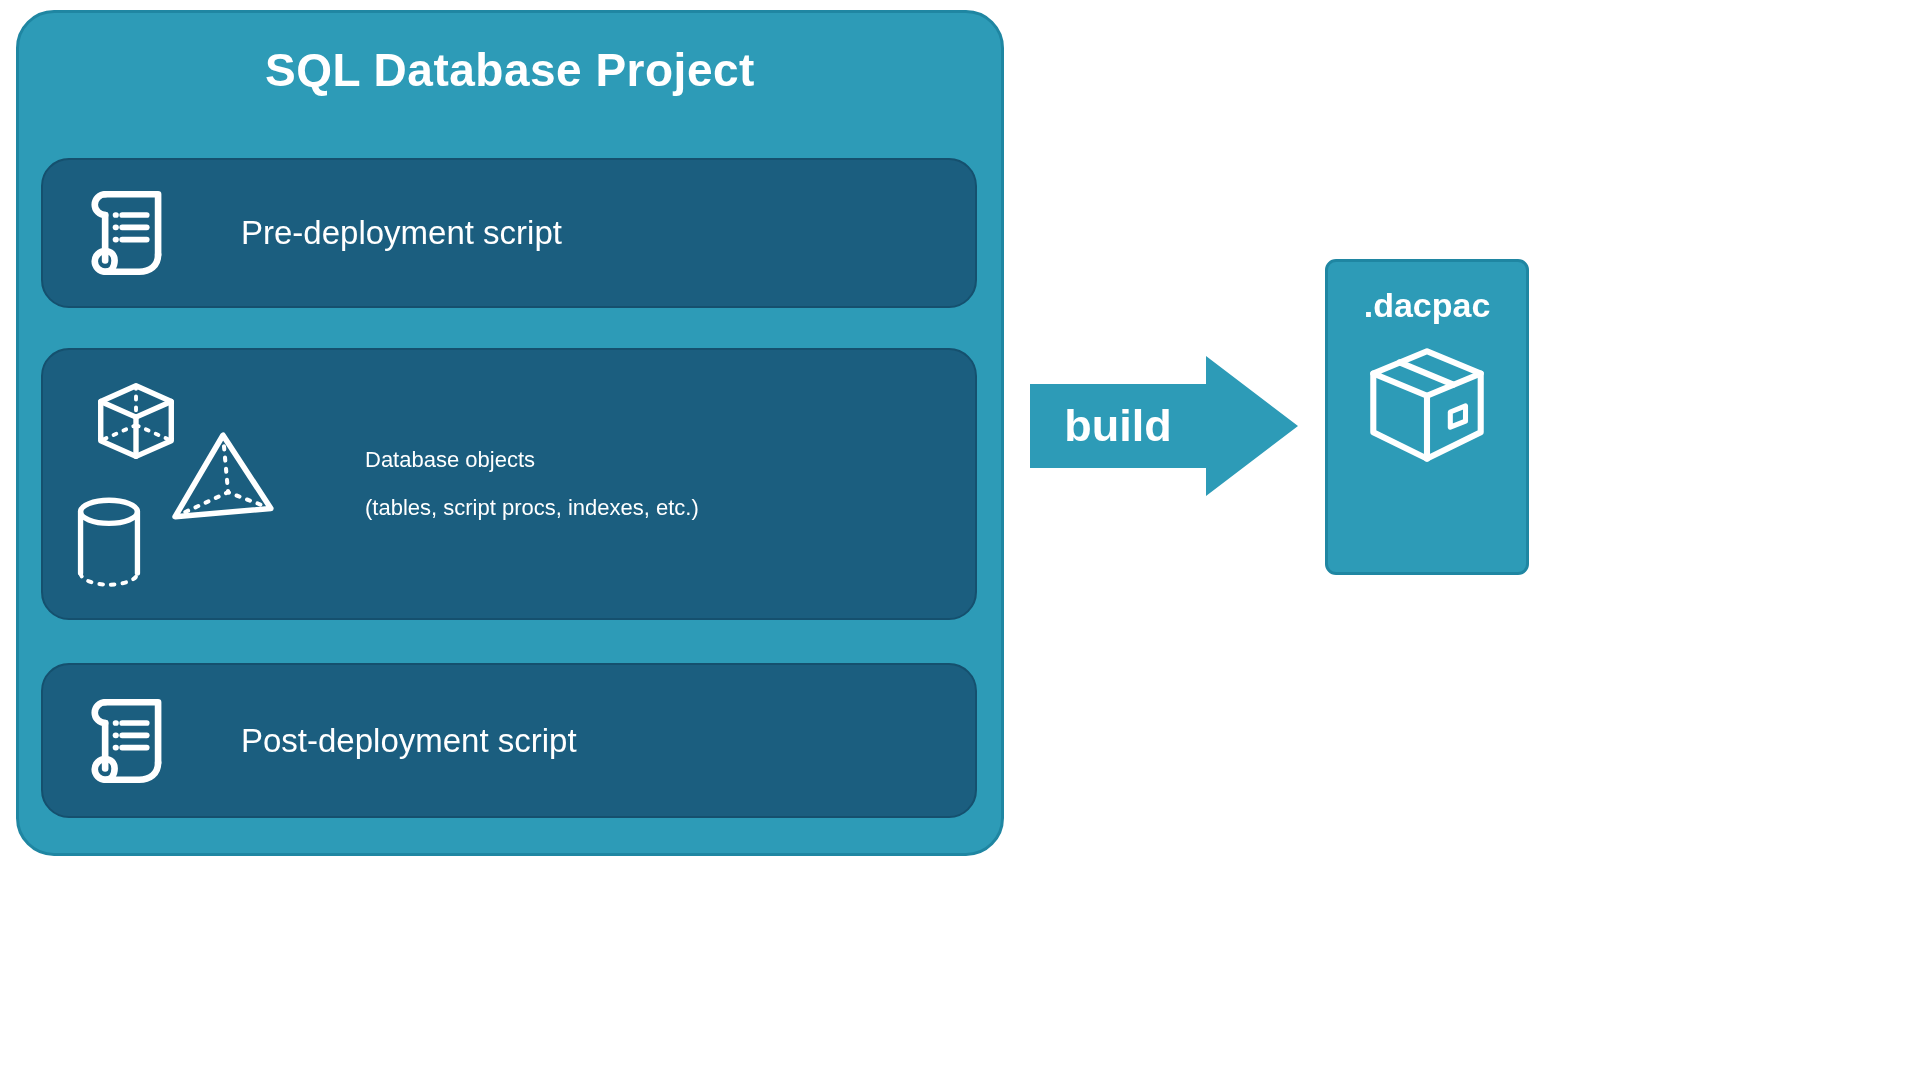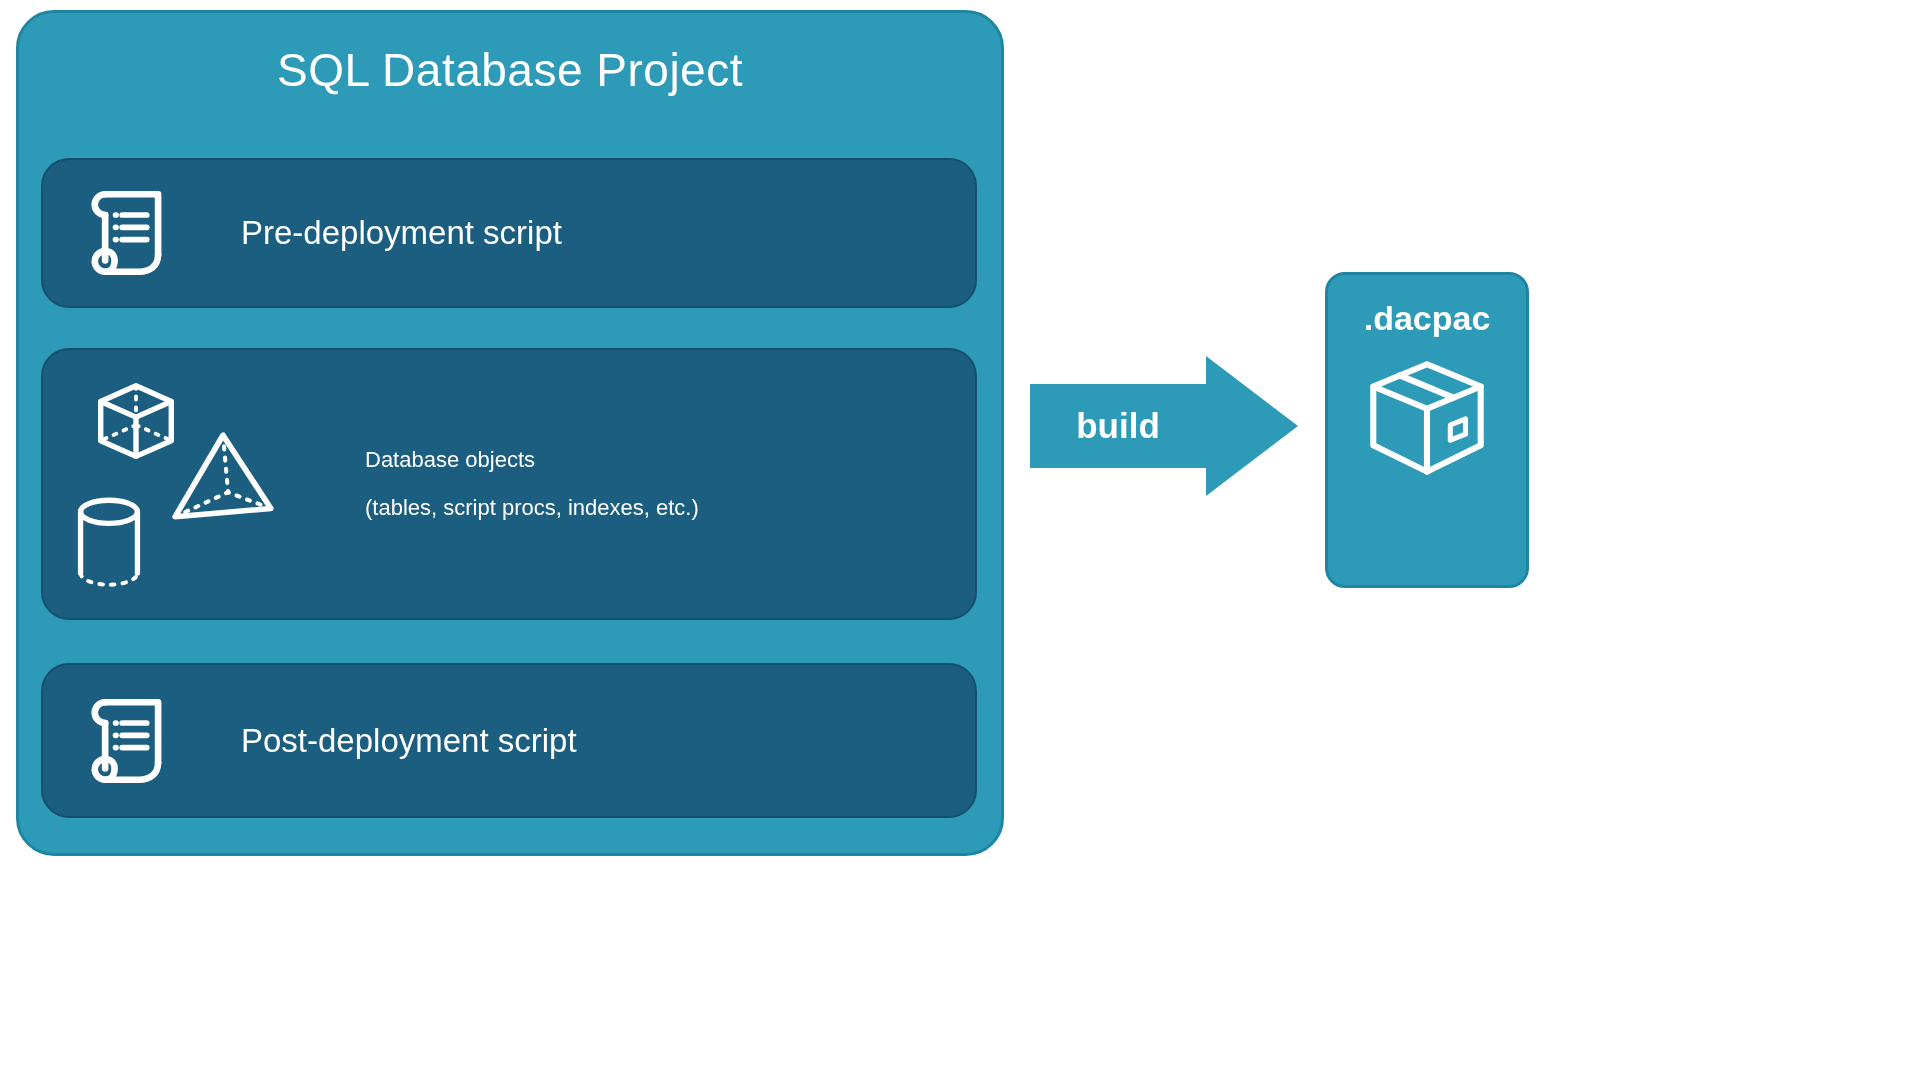--- a/index.html
+++ b/index.html
@@ -21,21 +21,21 @@
     width: 988px; height: 846px;
     background: var(--teal);
     border: 3px solid var(--teal-border);
     border-radius: 38px;
   }
   .project-title {
     position: absolute;
     left: 0; top: 30px; width: 100%;
     text-align: center;
     font-size: 46px;
-    font-weight: 400;
+    font-weight: 700;
     letter-spacing: 0.5px;
     color: var(--text);
   }
 
   
   .inner-box {
     position: absolute;
     left: 22px; right: 24px;
     background: var(--dark-blue);
     border: 2px solid var(--dark-blue-border);
@@ -68,31 +68,31 @@
     margin-left: 40px;
   }
 
   
   .build-arrow { position: absolute; left: 1030px; top: 356px; width: 270px; height: 140px; }
   .build-arrow svg { width: 100%; height: 100%; display: block; }
   .build-label {
     position: absolute;
     left: 0; top: 28px; width: 176px; height: 84px;
     display: flex; align-items: center; justify-content: center;
-    font-size: 35px; font-weight: 700; color: var(--text);
+    font-size: 45px; font-weight: 700; color: var(--text);
   }
 
   
   .dacpac-box {
     position: absolute;
-    left: 1325px; top: 272px;
+    left: 1325px; top: 259px;
     width: 204px; height: 316px;
     background: var(--teal);
     border: 3px solid var(--teal-border);
-    border-radius: 20px;
+    border-radius: 11px;
     display: flex; flex-direction: column; align-items: center;
   }
   .dacpac-label { margin-top: 24px; font-size: 34px; font-weight: 700; color: var(--text); }
   .icon-package svg { width: 152px; height: 152px; margin-top: 10px; }
 </style>
 </head>
 <body>
 
 <div class="canvas">
 

